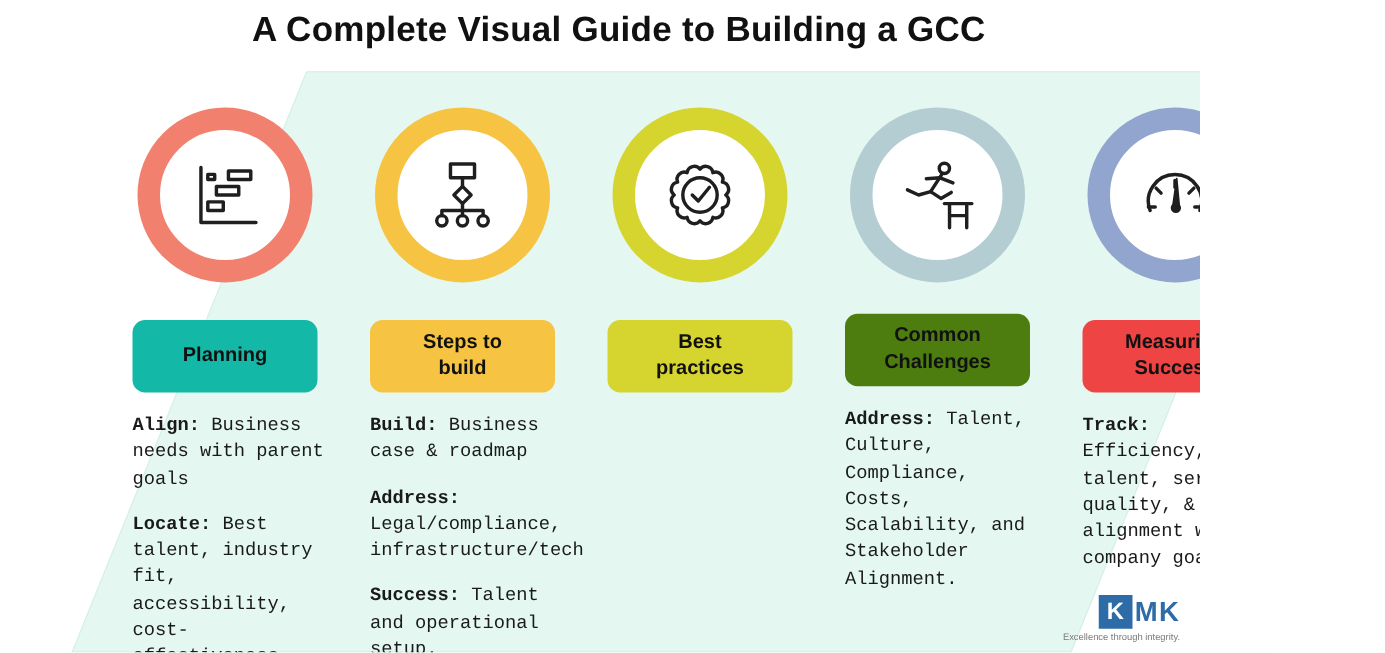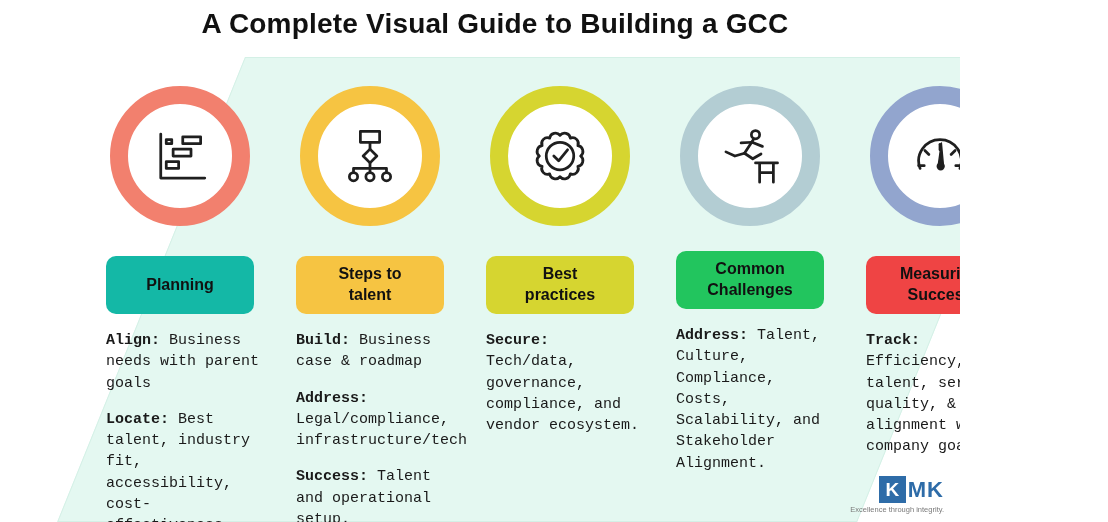--- a/index.html
+++ b/index.html
@@ -166,56 +166,55 @@
           <rect x="17" y="6" width="14" height="8"></rect>
           <path d="M24 14 V19"></path>
           <path d="M24 19 L29 24 L24 29 L19 24 Z"></path>
           <path d="M24 29 V36 M12 33 H36 M12 33 V36 M36 33 V36"></path>
           <circle cx="12" cy="39" r="3"></circle>
           <circle cx="24" cy="39" r="3"></circle>
           <circle cx="36" cy="39" r="3"></circle>
         </svg>
       </div>
       <div class="badge" style="background-color: rgb(246, 196, 66);">Steps to
-talent</div>
+build</div>
       <div class="col-body">
         <p><strong>Build:</strong><span> Business case &amp; roadmap</span></p>
         <p><strong>Address:</strong><span> Legal/compliance, infrastructure/tech</span></p>
         <p><strong>Success:</strong><span> Talent and operational setup.</span></p>
       </div>
     </div>
 
     <div class="column">
       <div class="ring" style="border-color: rgb(214, 213, 48);">
         <svg viewBox="0 0 48 48">
           <path d="M39 24 A4.2 4.2 0 0 1 37 31.5 A4.2 4.2 0 0 1 31.5 37 A4.2 4.2 0 0 1 24 39 A4.2 4.2 0 0 1 16.5 37 A4.2 4.2 0 0 1 11 31.5 A4.2 4.2 0 0 1 9 24 A4.2 4.2 0 0 1 11 16.5 A4.2 4.2 0 0 1 16.5 11 A4.2 4.2 0 0 1 24 9 A4.2 4.2 0 0 1 31.5 11 A4.2 4.2 0 0 1 37 16.5 A4.2 4.2 0 0 1 39 24 Z"></path>
           <circle cx="24" cy="24" r="10"></circle>
           <path d="M19.5 24 L23 27.5 L29.5 19.5"></path>
         </svg>
       </div>
       <div class="badge" style="background-color: rgb(214, 213, 48);">Best
 practices</div>
       <div class="col-body">
-        <p><strong>Secure:</strong><span> Tech/data, governance, compliance, and vendor ecosystem.</span></p>
       </div>
     </div>
 
     <div class="column">
       <div class="ring" style="border-color: rgb(179, 205, 211);">
         <svg viewBox="0 0 48 48">
           <circle cx="28" cy="8.5" r="3"></circle>
           <path d="M26.5 12 L20 22"></path>
           <path d="M25.5 14 L33 17"></path>
           <path d="M25.5 14 L17.5 14.5"></path>
           <path d="M20 22 L13 24 L6.5 21"></path>
           <path d="M20 22 L26 26 L32 22.5"></path>
           <path d="M28 29 H44 M31 29 V43 M41 29 V43 M31 36 H41"></path>
         </svg>
       </div>
-      <div class="badge" style="background-color: #22c55e; margin-top: 25px;">Common
+      <div class="badge" style="background-color: #4d7c0f; margin-top: 25px;">Common
 Challenges</div>
       <div class="col-body">
         <p><strong>Address:</strong><span> Talent, Culture, Compliance, Costs, Scalability, and Stakeholder Alignment.</span></p>
       </div>
     </div>
 
     <div class="column">
       <div class="ring" style="border-color: rgb(146, 165, 206);">
         <svg viewBox="0 0 48 48">
           <path d="M9.5 33 A15.5 15.5 0 1 1 38.5 33"></path>

